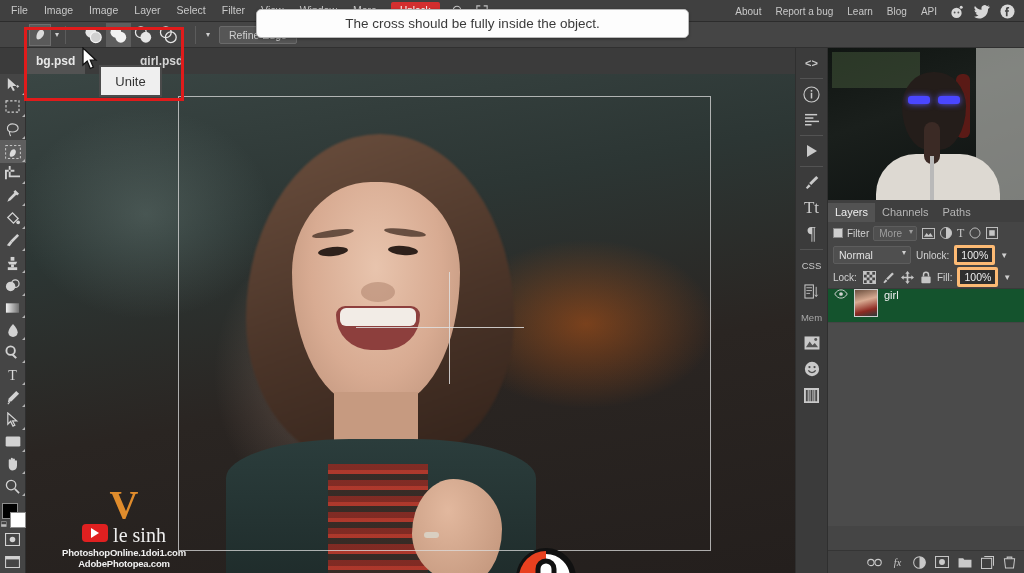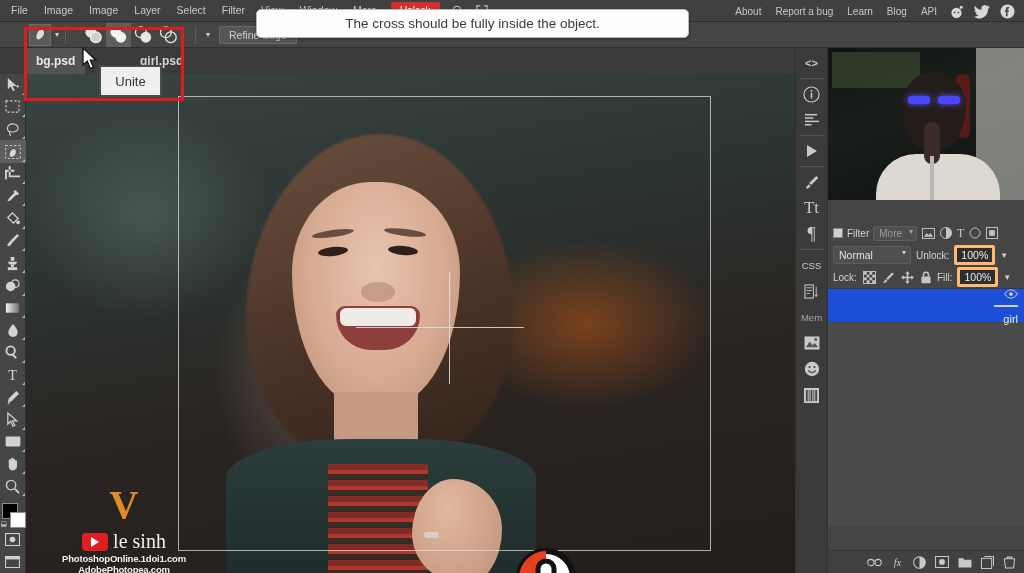--- a/index.html
+++ b/index.html
@@ -189,21 +189,21 @@
     background: rgba(225,225,225,.85);
   }
 
   
   .wm {
     position: absolute; left: 18px; top: 414px; width: 160px; text-align: center;
     pointer-events: none;
   }
   .wm-v { font-size: 40px; color: #e08c2c; font-weight: bold; line-height: 34px;
           font-family: "Liberation Serif", serif; }
-  .wm-row { display: flex; align-items: center; justify-content: center; gap: 5px; margin-top: 8px; }
+  .wm-row { display: flex; justify-content: center; gap: 5px; margin-top: 2px; }
   .yt-badge {
     width: 26px; height: 18px; background: #e02020; border-radius: 4px;
     display: flex; align-items: center; justify-content: center;
   }
   .yt-tri { width: 0; height: 0; border-left: 8px solid #fff; border-top: 5px solid transparent; border-bottom: 5px solid transparent; }
   .wm-name { font-size: 20px; color: #efefef; font-family: "Liberation Serif", serif; }
   .wm-url { font-size: 9.5px; color: #f0f0f0; font-weight: bold; letter-spacing: -.2px; line-height: 11px; }
 
   
   .mouse-g { position: absolute; left: 489px; top: 473px; width: 62px; height: 92px; z-index: 35; }
@@ -285,22 +285,22 @@
   .lock-row {
     position: absolute; left: 0; top: 218px; width: 196px; height: 22px;
     display: flex; align-items: center; padding: 0 5px; gap: 5px;
   }
 
   .layer-list {
     position: absolute; left: 0; top: 240px; width: 196px; height: 262px;
     background: #4b4b4b; border-top: 1px solid #3a3a3a;
   }
   .layer-row {
-    height: 34px; display: flex; align-items: flex-end; gap: 6px;
-    background: #1d4ed8; padding: 0 6px; border-bottom: 1px solid #444; flex-direction: column;
+    height: 34px; display: flex; align-items: flex-start; gap: 6px;
+    background: #14532d; padding: 0 6px; border-bottom: 1px solid #444;
   }
   .eye-ico { width: 14px; display: flex; justify-content: center; color: #d5d5d5; }
   .layer-thumb {
     width: 24px; height: 28px; border: 1px solid #cfcfcf;
     background: linear-gradient(165deg,#6b4f3e 0%,#d8ab92 40%,#8d2a22 75%,#2b3d3c 100%);
   }
   .layer-name { font-size: 11px; color: #efefef; }
 
   .panel-bottom {
     position: absolute; left: 0; bottom: 0; width: 196px; height: 23px;
@@ -721,20 +721,25 @@
       <div class="wc-shelf"></div>
       <div class="wc-hp"></div>
       <div class="wc-head"></div>
       <div class="wc-glass l"></div>
       <div class="wc-glass r"></div>
       <div class="wc-body"></div>
       <div class="wc-mic"></div>
       <div class="wc-stand"></div>
     </div>
 
+    <div class="panel-tabs">
+      <span class="ptab active">Layers</span>
+      <span class="ptab">Channels</span>
+      <span class="ptab">Paths</span>
+    </div>
 
     <div class="filter-row">
       <span class="chk"></span>
       <span class="lbl">Filter</span>
       <span class="kind-sel">More</span>
       <span class="fk">
         <svg width="13" height="11" viewBox="0 0 14 12">
             <rect x="0.5" y="0.5" width="13" height="11" fill="none" stroke="#c6c6c6" stroke-width="1"></rect>
             <path d="M2 9.5 L5 5.5 L7 8 L9 5.5 L12 9.5Z" fill="#c6c6c6"></path>
           </svg>

